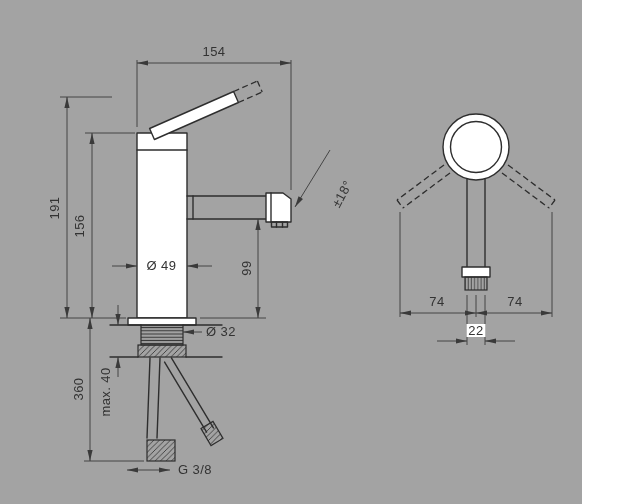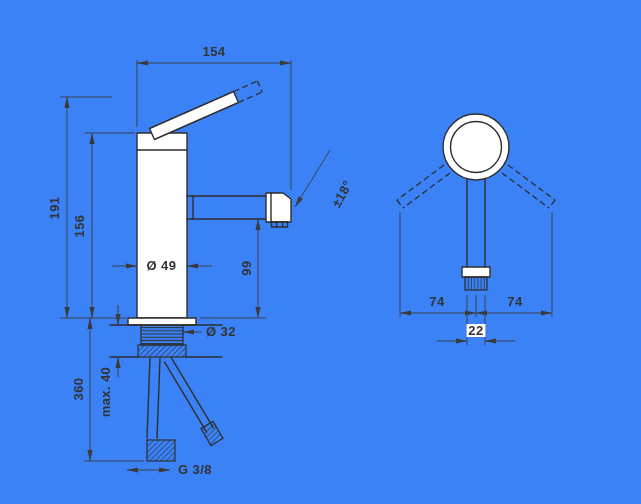--- a/index.html
+++ b/index.html
@@ -1,16 +1,16 @@
 <!DOCTYPE html>
 <html><head>
 <meta charset="utf-8">
 <style>
   html,body{margin:0;padding:0;background:#ffffff;}
-  .canvas{position:relative;width:641px;height:504px;background:#3b82f6;overflow:hidden;font-weight:bold;}
+  .canvas{position:relative;width:582px;height:504px;background:#a3a3a3;overflow:hidden;}
   svg{display:block;}
   .obj{stroke:#2e2e2e;stroke-width:1.4;fill:none;stroke-linejoin:round;stroke-linecap:round;}
   .objf{stroke:#2e2e2e;stroke-width:1.4;fill:#ffffff;stroke-linejoin:round;}
   .dash{stroke:#2e2e2e;stroke-width:1.3;fill:none;stroke-dasharray:6 3.5;}
   .dim{stroke:#3a3a3a;stroke-width:0.9;fill:none;}
   .lbl{font-family:"Liberation Sans",sans-serif;font-size:13px;fill:#333333;letter-spacing:0.4px;}
 </style>
 </head>
 <body>
 

